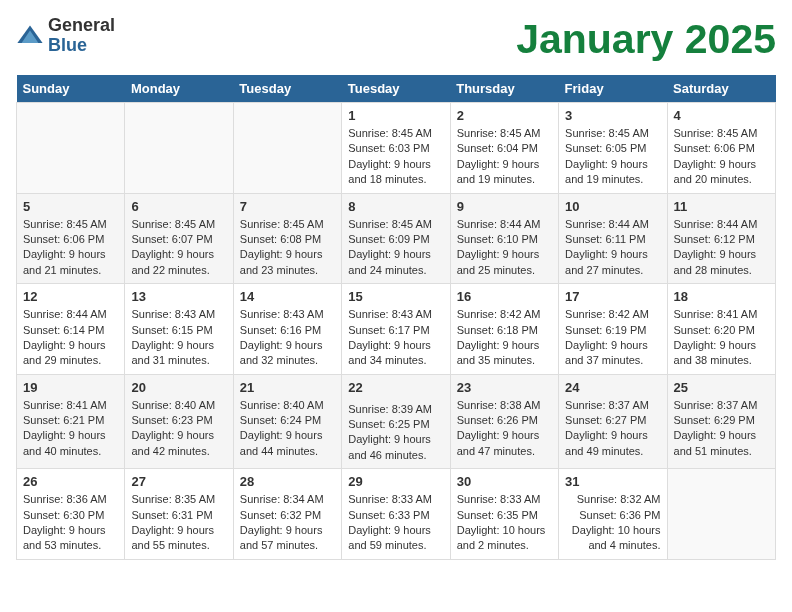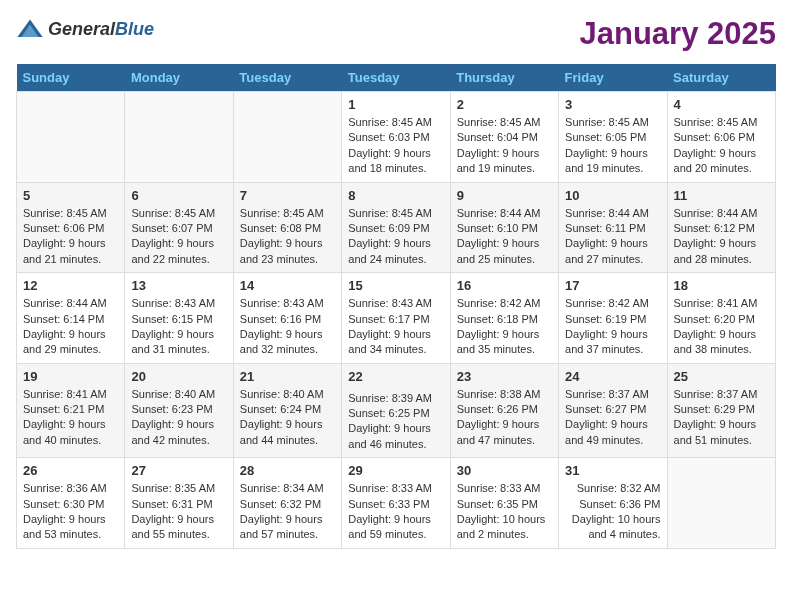--- a/index.html
+++ b/index.html
@@ -16,58 +16,57 @@
       align-items: flex-start;
       margin-bottom: 12px;
     }
     .logo {
       display: flex;
       align-items: center;
       gap: 4px;
     }
     .logo-text {
       display: flex;
-      flex-direction: row;
+      flex-direction: column;
       line-height: 1.1;
-      font-style: italic;
     }
     .logo-general {
       font-size: 18px;
       font-weight: bold;
       color: #333;
     }
     .logo-blue {
       font-size: 18px;
       font-weight: bold;
       color: #2a6496;
     }
     .logo-icon {
       width: 28px;
       height: 28px;
     }
     .title-area {
       text-align: right;
     }
     .month-title {
-      font-size: 31px;
-      font-weight: bold;
-      color: #701a75;
+      font-size: 41px;
+      font-weight: bold;
+      color: #15803d;
     }
     .location-title {
       font-size: 15px;
       color: #555;
     }
     table {
       width: 100%;
       border-collapse: collapse;
       table-layout: fixed;
     }
     thead tr th {
       background-color: #2a6496;
-      color: #7dd3fc;
+      color: #ffffff;
       text-align: left;
       padding: 6px 6px;
       font-size: 13px;
       font-weight: bold;
     }
     tbody tr td {
       vertical-align: top;
       padding: 5px 6px;
       font-size: 11px;
       color: #333;

